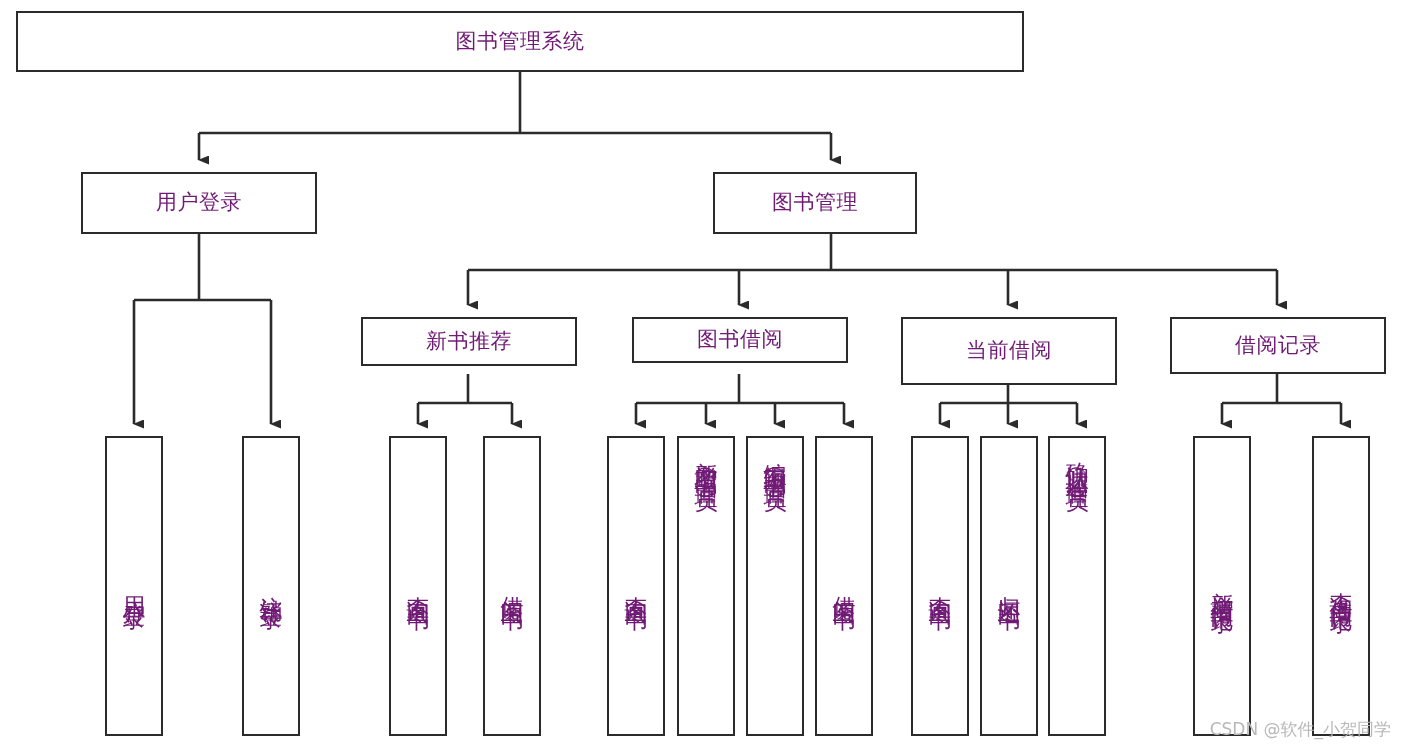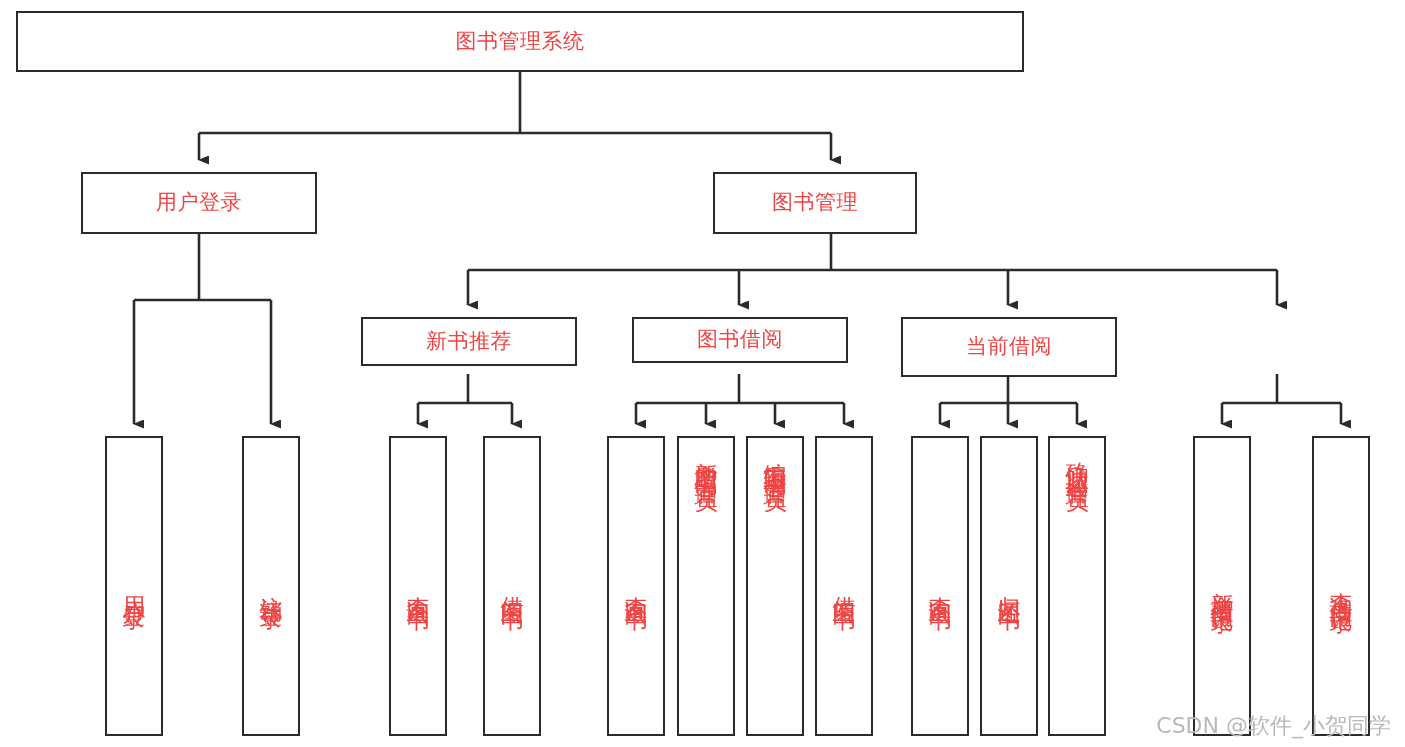--- a/index.html
+++ b/index.html
@@ -33,21 +33,21 @@
     background: #ffffff;
     border: 2px solid #2b2b2b;
     display: flex;
     align-items: center;
     justify-content: center;
     overflow: hidden;
   }
   .node-label {
     display: block;
     text-align: right;
-    color: #ef4444;
+    color: #701a75;
     letter-spacing: 0.5px;
     white-space: pre;
   }
   .horiz .node-label {
     font-size: 21px;
     line-height: 1.2;
   }
   .vert {
     align-items: flex-start;
     justify-content: center;
@@ -63,21 +63,21 @@
   .vert.centered {
     align-items: center;
   }
   .vert.centered .node-label {
     padding-top: 0;
   }
   .watermark {
     position: absolute;
     right: 14px;
     bottom: 6px;
-    font-size: 22px;
+    font-size: 17px;
     color: #b8b8b8;
     white-space: nowrap;
   }
 </style>
 </head>
 <body>
 
 <div id="diagram-root">
 
   <svg class="edges" viewBox="0 0 1405 747" xmlns="http://www.w3.org/2000/svg">
@@ -140,22 +140,25 @@
   <div class="node horiz" style="left:713px; top:172px; width:204px; height:62px;">
     <span class="node-label">图书管理</span>
   </div>
 
   <div class="node horiz" style="left:361px; top:317px; width:216px; height:49px;">
     <span class="node-label">新书推荐</span>
   </div>
   <div class="node horiz" style="left:632px; top:317px; width:216px; height:46px;">
     <span class="node-label">图书借阅</span>
   </div>
-  <div class="node horiz" style="left:901px; top:317px; width:216px; height:60px;">
+  <div class="node horiz" style="left:901px; top:317px; width:216px; height:68px;">
     <span class="node-label">当前借阅</span>
+  </div>
+  <div class="node horiz" style="left:1170px; top:317px; width:216px; height:57px;">
+    <span class="node-label">借阅记录</span>
   </div>
 
   <div class="node vert centered" style="left:105px; top:436px; width:58px; height:300px;">
     <span class="node-label">用户登录</span>
   </div>
   <div class="node vert centered" style="left:242px; top:436px; width:58px; height:300px;">
     <span class="node-label">注销登录</span>
   </div>
 
   <div class="node vert centered" style="left:389px; top:436px; width:58px; height:300px;">

